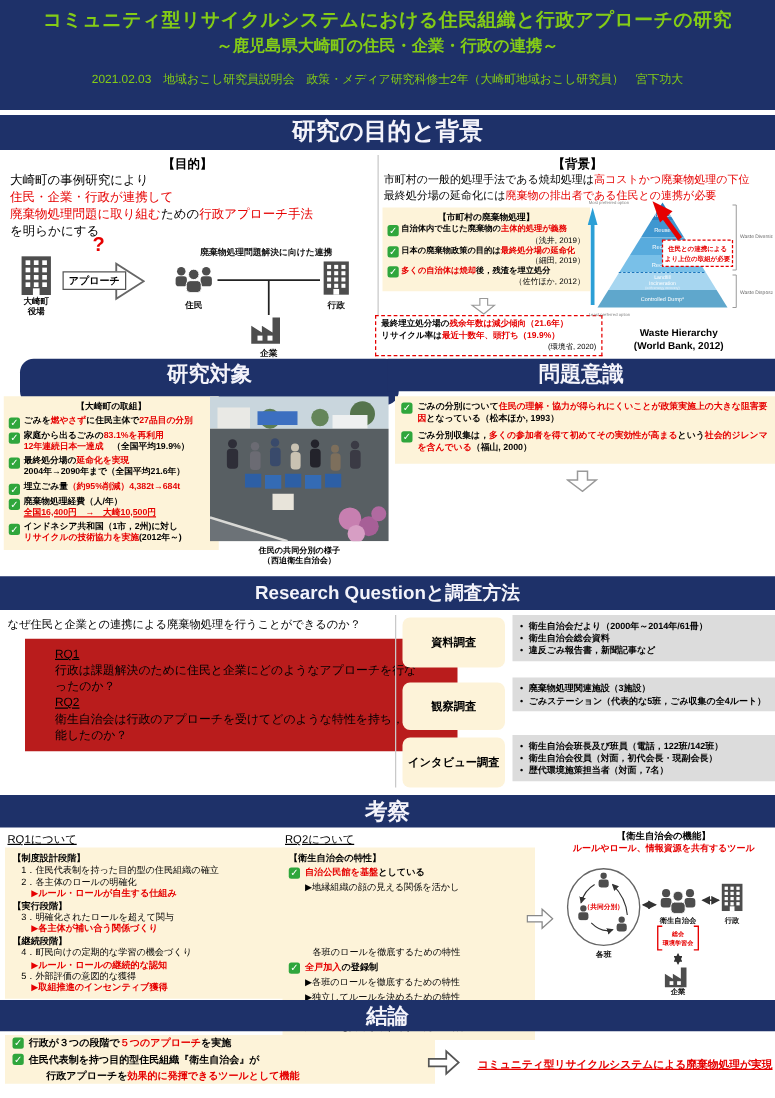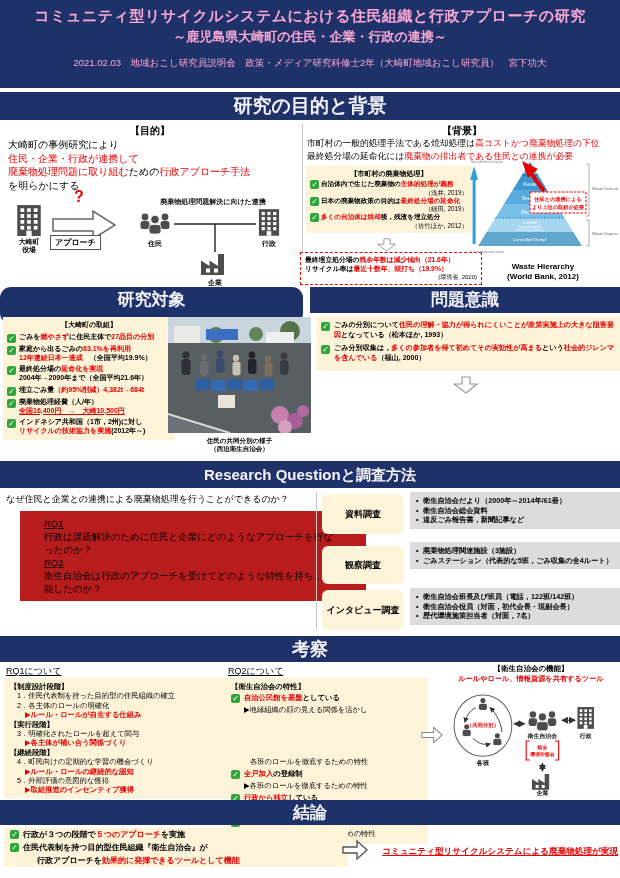--- a/index.html
+++ b/index.html
@@ -3,21 +3,21 @@
 <meta charset="utf-8">
 <style>
   html,body{margin:0;padding:0;background:#fff;}
   body{font-family:"Liberation Sans","DejaVu Sans",sans-serif;}
   #poster{position:relative;width:620px;height:878px;background:#fff;overflow:hidden;}
   .abs{position:absolute;}
   .bar{position:absolute;background:#1e3169;color:#f3f3fa;font-weight:bold;text-align:center;}
   .c-red{color:#e60000;}
   .c-redu{color:#e60000;text-decoration:underline;}
   
-  #hdr{left:0;top:0;width:620px;height:88px;background:#1e3169;color:#f9a8d4;text-align:center;}
+  #hdr{left:0;top:0;width:620px;height:88px;background:#1e3169;color:#84cc16;text-align:center;}
   #hdr .title{padding-top:7px;font-size:15px;font-weight:bold;letter-spacing:0.5px;}
   #hdr .subtitle{font-size:13px;font-weight:bold;margin-top:2px;}
   #hdr .meta{font-size:9.5px;margin-top:11px;}
   .chk{display:inline-block;width:9px;height:9px;background:#2fa63c;color:#fff;font-size:8px;line-height:9px;text-align:center;border-radius:2px;vertical-align:middle;}
   .chk::before{content:"\2713";}
   .vline{position:absolute;width:1px;background:#c9c9c9;}
   
   .pline{font-size:10px;line-height:13.5px;}
   .arrowlabel{position:absolute;border:1px solid #555;background:#fff;font-size:8px;padding:1px 4px;font-weight:bold;}
   .qmark{position:absolute;color:#e60000;font-size:16px;font-weight:bold;}
@@ -139,21 +139,21 @@
         <use href="#sym-bld"></use>
       </svg>
     <div class="abs" style="left:0px;top:42px;width:42px;text-align:center;font-size:6.8px;font-weight:bold;line-height:8px;">
       <div>大崎町</div>
       <div>役場</div>
     </div>
     <div class="qmark" style="left:66px;top:-8px;">?</div>
     <svg class="abs" style="left:44px;top:12px;" width="64" height="34" viewBox="0 0 64 34">
       <path d="M1 11 h40 V3 l22 14 -22 14 v-8 H1 z" fill="#fff" stroke="#666" stroke-width="1.5"></path>
     </svg>
-    <div class="arrowlabel" style="left:42px;top:21px;margin-top:18px;">アプローチ</div>
+    <div class="arrowlabel" style="left:42px;top:21px;">アプローチ</div>
     <svg class="abs" style="left:110px;top:0;" width="186" height="92" viewBox="0 0 186 92">
       <text x="95" y="8" font-size="7" font-weight="bold" text-anchor="middle" fill="#111">廃棄物処理問題解決に向けた連携</text>
       <line x1="56" y1="28" x2="138" y2="28" stroke="#222" stroke-width="1.4"></line>
       <line x1="97" y1="28" x2="97" y2="56" stroke="#222" stroke-width="1.4"></line>
       <use href="#sym-ppl" x="20" y="16" width="34" height="22"></use>
       <text x="37" y="50" font-size="7" font-weight="bold" text-anchor="middle" fill="#111">住民</text>
       <use href="#sym-bld" x="140" y="12" width="22" height="28"></use>
       <text x="151" y="50" font-size="7" font-weight="bold" text-anchor="middle" fill="#111">行政</text>
       <use href="#sym-fac" x="82" y="56" width="30" height="24"></use>
       <text x="97" y="89" font-size="7" font-weight="bold" text-anchor="middle" fill="#111">企業</text>
@@ -216,21 +216,21 @@
     <polygon points="52,3 68,11 58,20" fill="#e60000"></polygon>
     <rect x="60" y="34" width="56" height="21" fill="#fff" stroke="#e60000" stroke-width="1" stroke-dasharray="2.5,1.5"></rect>
     <text x="88" y="42.5" font-size="5.2" font-weight="bold" fill="#e60000" text-anchor="middle">住民との連携による</text>
     <text x="88" y="50.5" font-size="5.2" font-weight="bold" fill="#e60000" text-anchor="middle">より上位の取組が必要</text>
   </svg>
   <div class="pyrcap" style="left:468px;top:262px;width:150px;">
     <div>Waste Hierarchy</div>
     <div>(World Bank, 2012)</div>
   </div>
 
-  <div class="bar" style="left:0;top:287px;width:303px;height:37px;font-size:17px;line-height:26px;border-radius:11px;">研究対象</div>
+  <div class="bar" style="left:16px;top:287px;width:303px;height:37px;font-size:17px;line-height:26px;border-radius:11px;">研究対象</div>
   <div class="bar" style="left:310px;top:287px;width:310px;height:26px;font-size:17px;line-height:26px;">問題意識</div>
 
   <div id="tgtbox" class="abs">
     <div class="btitle">【大崎町の取組】</div>
     <div class="titem">
         <span class="chk"></span>
       <div class="tl"><span>ごみを</span><span class="c-red">燃やさず</span><span>に住民主体で</span><span class="c-red">27品目の分別</span></div>
     </div>
     <div class="titem">
         <span class="chk"></span>
@@ -361,21 +361,20 @@
   </div>
 
   <div class="abs dheading" style="left:228px;top:665px;">RQ2について</div>
   <div id="d2box" class="abs">
     <div class="btitle">【衛生自治会の特性】</div>
     <div class="d2chk"><span class="chk"></span><span><span class="c-red">自治公民館を基盤</span><span>としている</span></span></div>
     <div class="d2sub"><span>▶地縁組織の顔の見える関係を活かし</span></div>
     <div class="d2sub2"><span>各班のロールを徹底するための特性</span></div>
     <div class="d2chk"><span class="chk"></span><span><span class="c-red">全戸加入</span><span>の登録制</span></span></div>
     <div class="d2sub"><span>▶各班のロールを徹底するための特性</span></div>
-    <div class="d2chk"><span class="chk"></span><span><span class="c-red">行政から独立</span><span>している</span></span></div>
     <div class="d2sub"><span>▶独立してルールを決めるための特性</span></div>
     <div class="d2chk"><span class="chk"></span><span><span class="c-red">ごみ問題に特化</span><span>している</span></span></div>
     <div class="d2sub"><span>▶ロールを共有しやすくするための特性</span></div>
   </div>
 
   <svg class="abs" style="left:421px;top:725px;" width="22" height="20" viewBox="0 0 26 22">
     <path d="M1 8 h14 V2 l10 9 -10 9 v-6 H1 z" fill="#fff" stroke="#888" stroke-width="1.2"></path>
   </svg>
 
   <div class="functitle" style="left:444px;top:664px;width:174px;">【衛生自治会の機能】</div>

